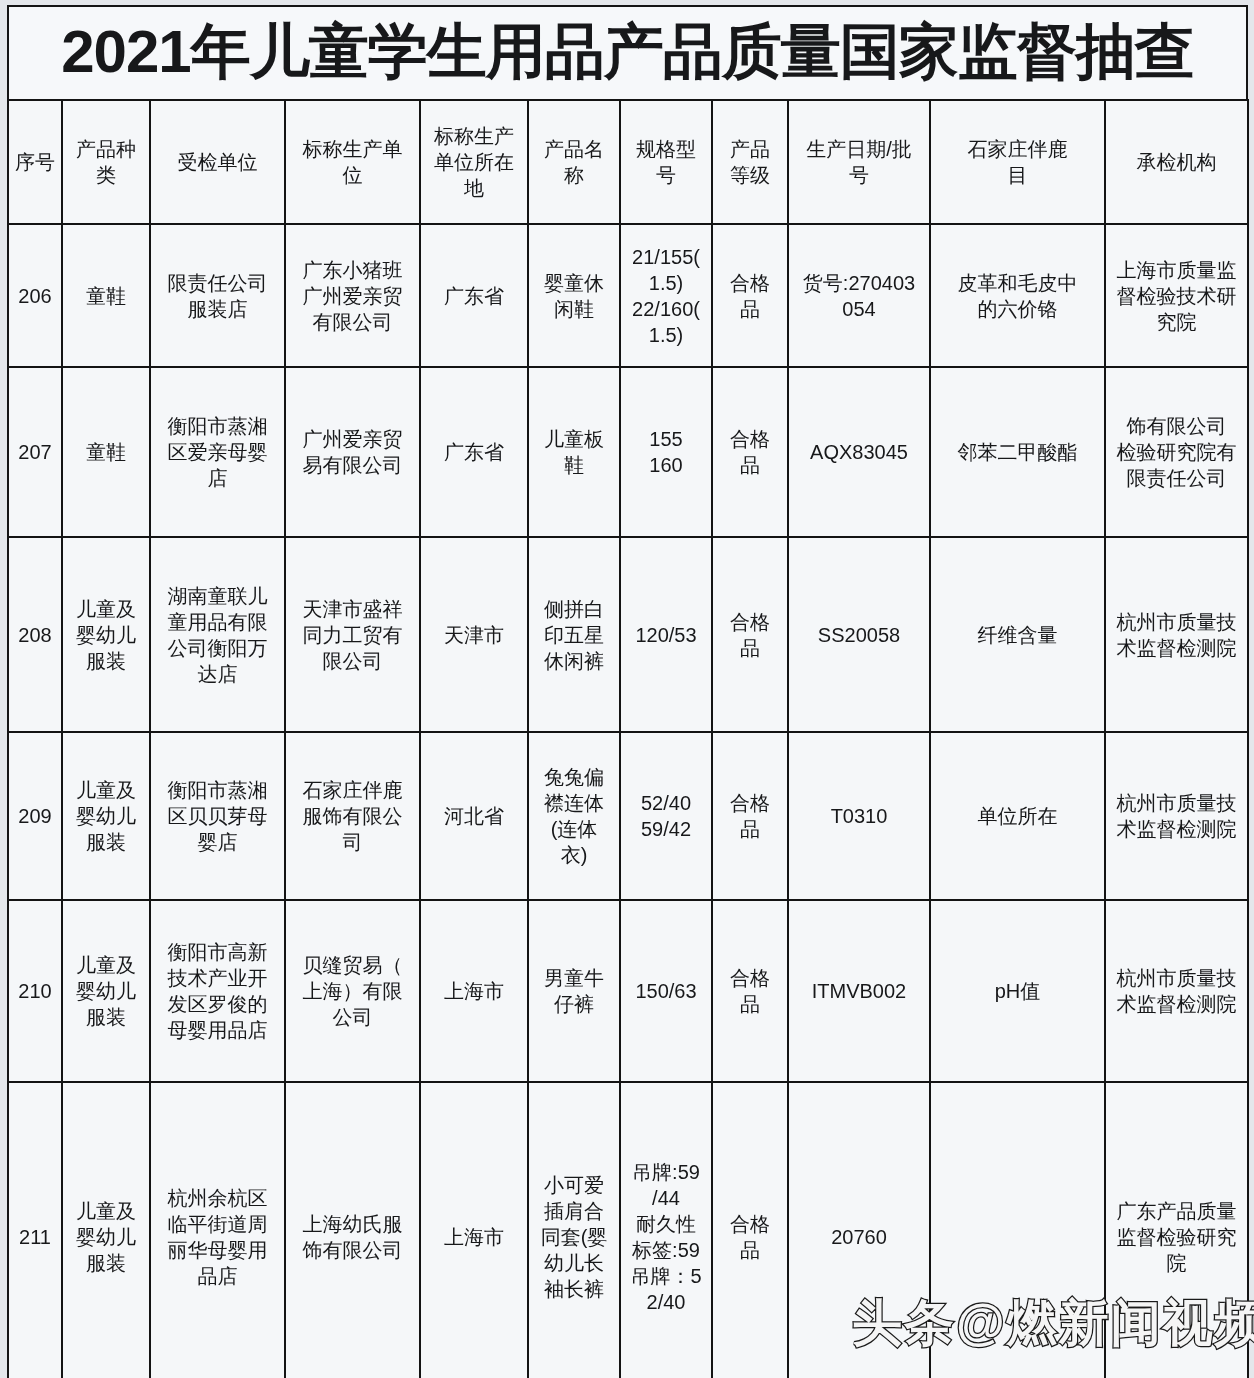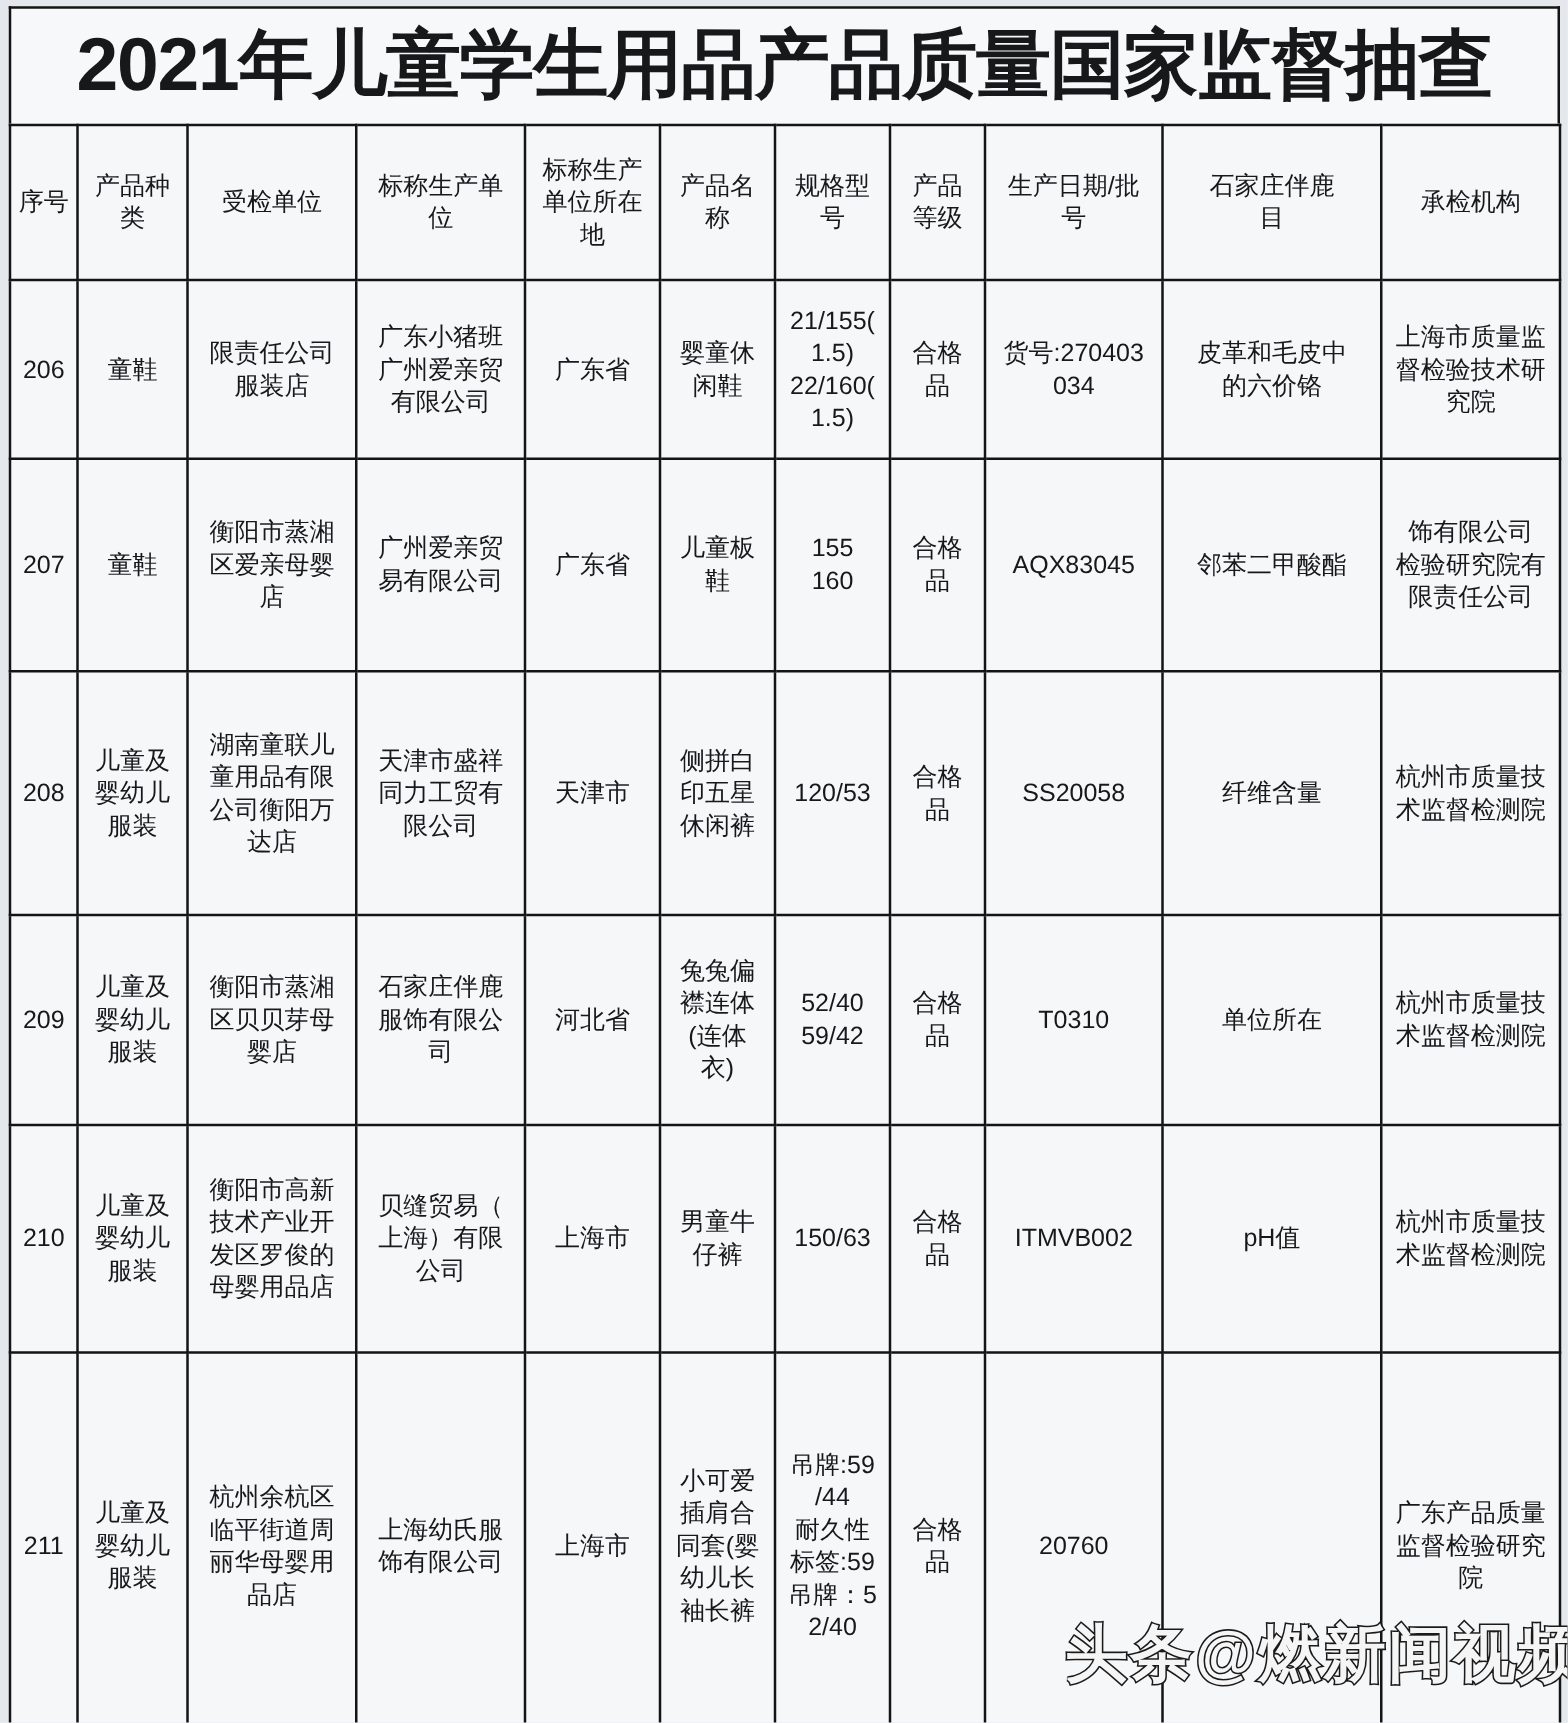--- a/index.html
+++ b/index.html
@@ -129,21 +129,21 @@
             <td>广东省</td>
             <td>婴童休
 闲鞋</td>
             <td>21/155(
 1.5)
 22/160(
 1.5)</td>
             <td>合格
 品</td>
             <td>货号:270403
-034</td>
+054</td>
             <td>皮革和毛皮中
 的六价铬</td>
             <td>上海市质量监
 督检验技术研
 究院</td>
           </tr>
           <tr class="r1">
             <td>207</td>
             <td>童鞋</td>
             <td>衡阳市蒸湘

